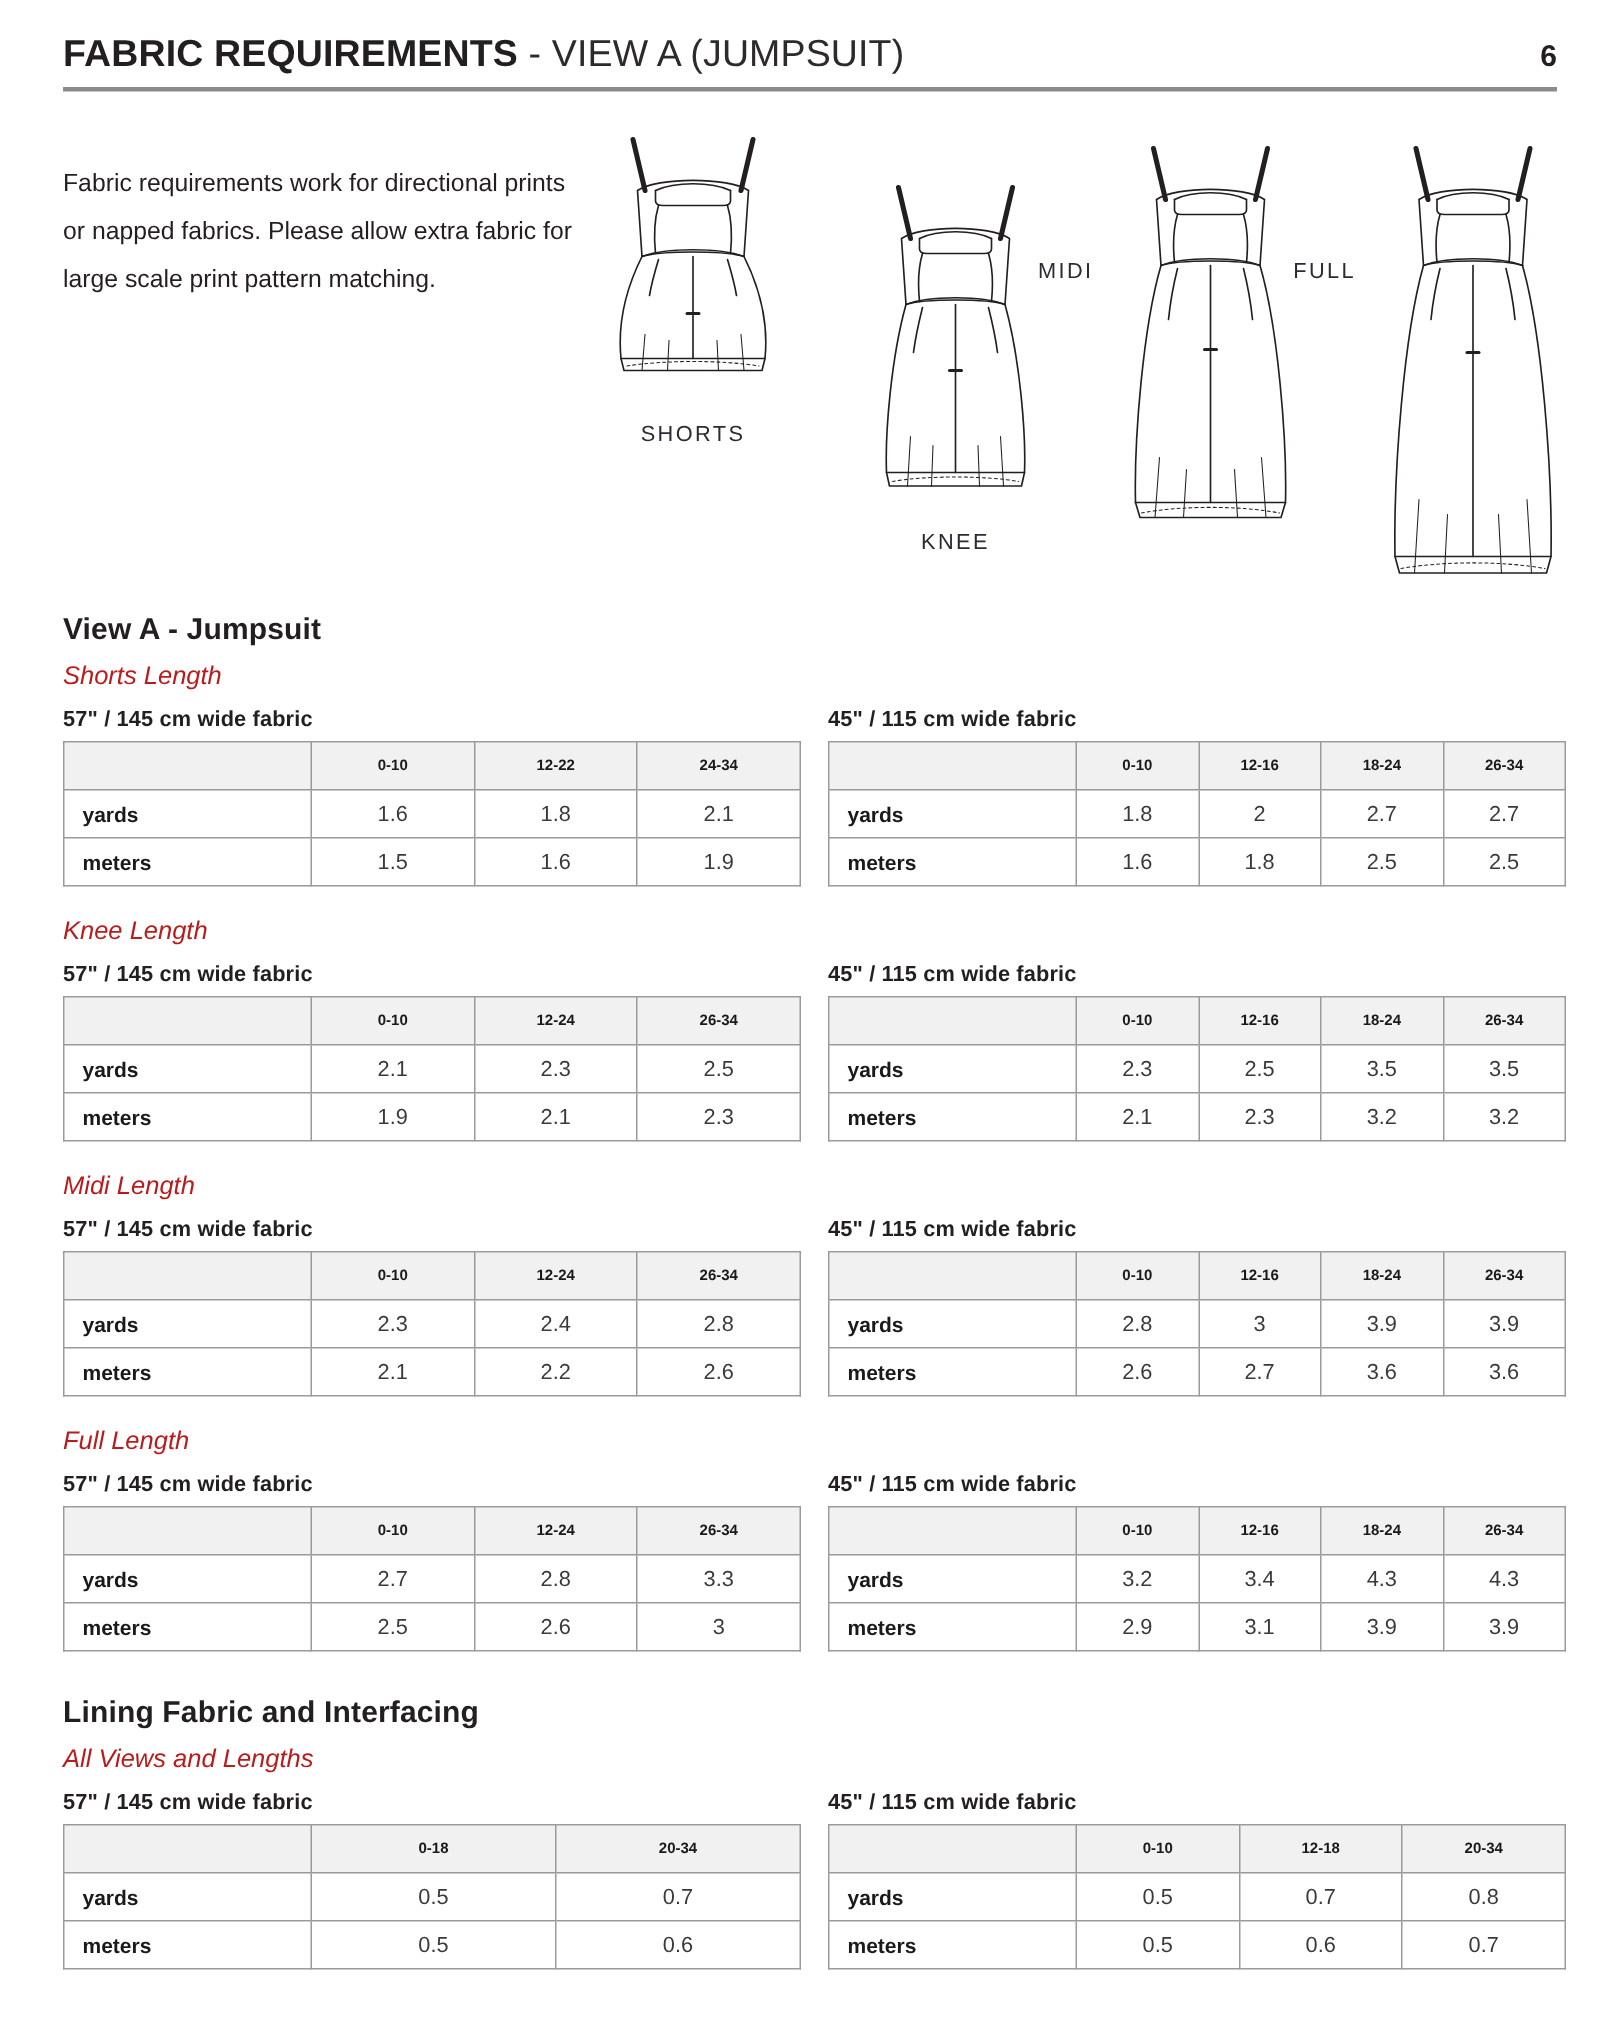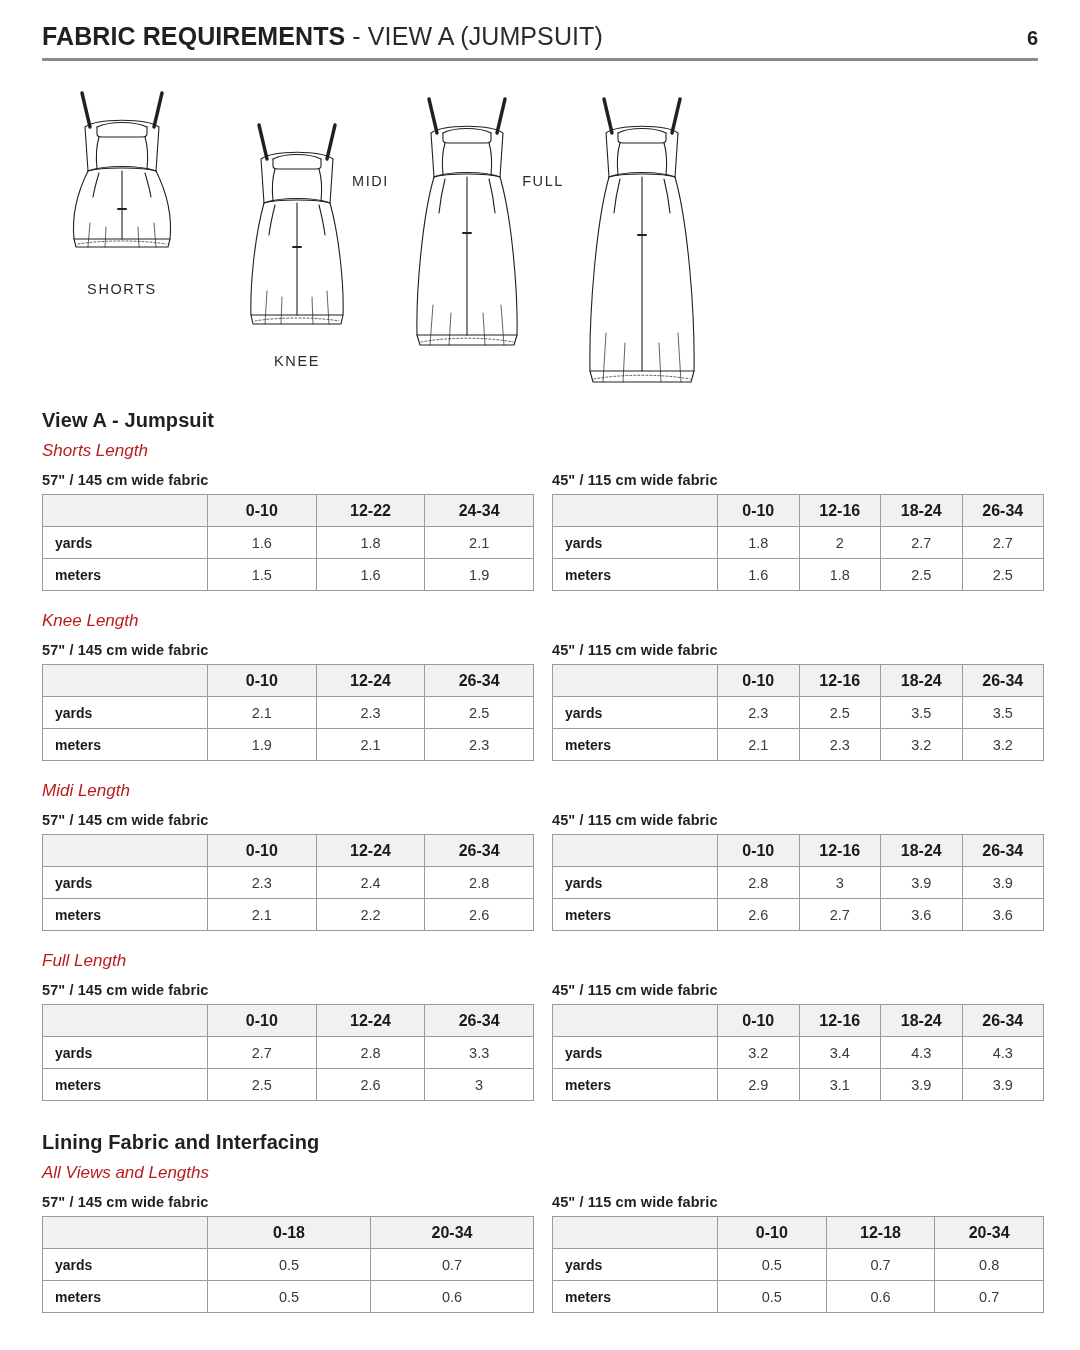--- a/index.html
+++ b/index.html
@@ -96,21 +96,21 @@
     height: 32px;
     text-align: center;
     font-size: 14.5px;
     color: #3a3a3a;
     padding: 0 3px;
   }
   table.fab thead th {
     background: #f1f1f1;
     font-weight: bold;
     color: #1a1a1a;
-    font-size: 16px;
+    font-size: 10px;
   }
   table.fab tbody th.rowhdr {
     background: #ffffff;
     font-weight: bold;
     text-align: left;
     padding-left: 12px;
     color: #1a1a1a;
     font-size: 14px;
   }
   table.fab col.lbl { width: 165px; }
@@ -126,20 +126,21 @@
   <div class="page-header">
     <div class="hdr-title">
       <span class="strong">FABRIC REQUIREMENTS</span><span class="light"> - VIEW A (JUMPSUIT)</span>
     </div>
     <div class="hdr-page-num">6</div>
   </div>
   <div class="hdr-rule"></div>
 
   <div class="top-band">
 
+    <p class="intro">Fabric requirements work for directional prints or napped fabrics. Please allow extra fabric for large scale print pattern matching.</p>
 
     <div class="figures">
 
       <div class="fig" style="left:10px; top:0px;">
         <svg width="140" height="190" viewBox="0 0 140 190" fill="none" stroke="#231f20" stroke-width="1.1" stroke-linecap="round" stroke-linejoin="round">
 
           <path d="M30 6 L38 40" stroke-width="3.4"></path>
           <path d="M110 6 L102 40" stroke-width="3.4"></path>
 
           <path d="M33 40 C46 31 94 31 107 40 L104 84 C92 80 48 80 36 84 Z"></path>

